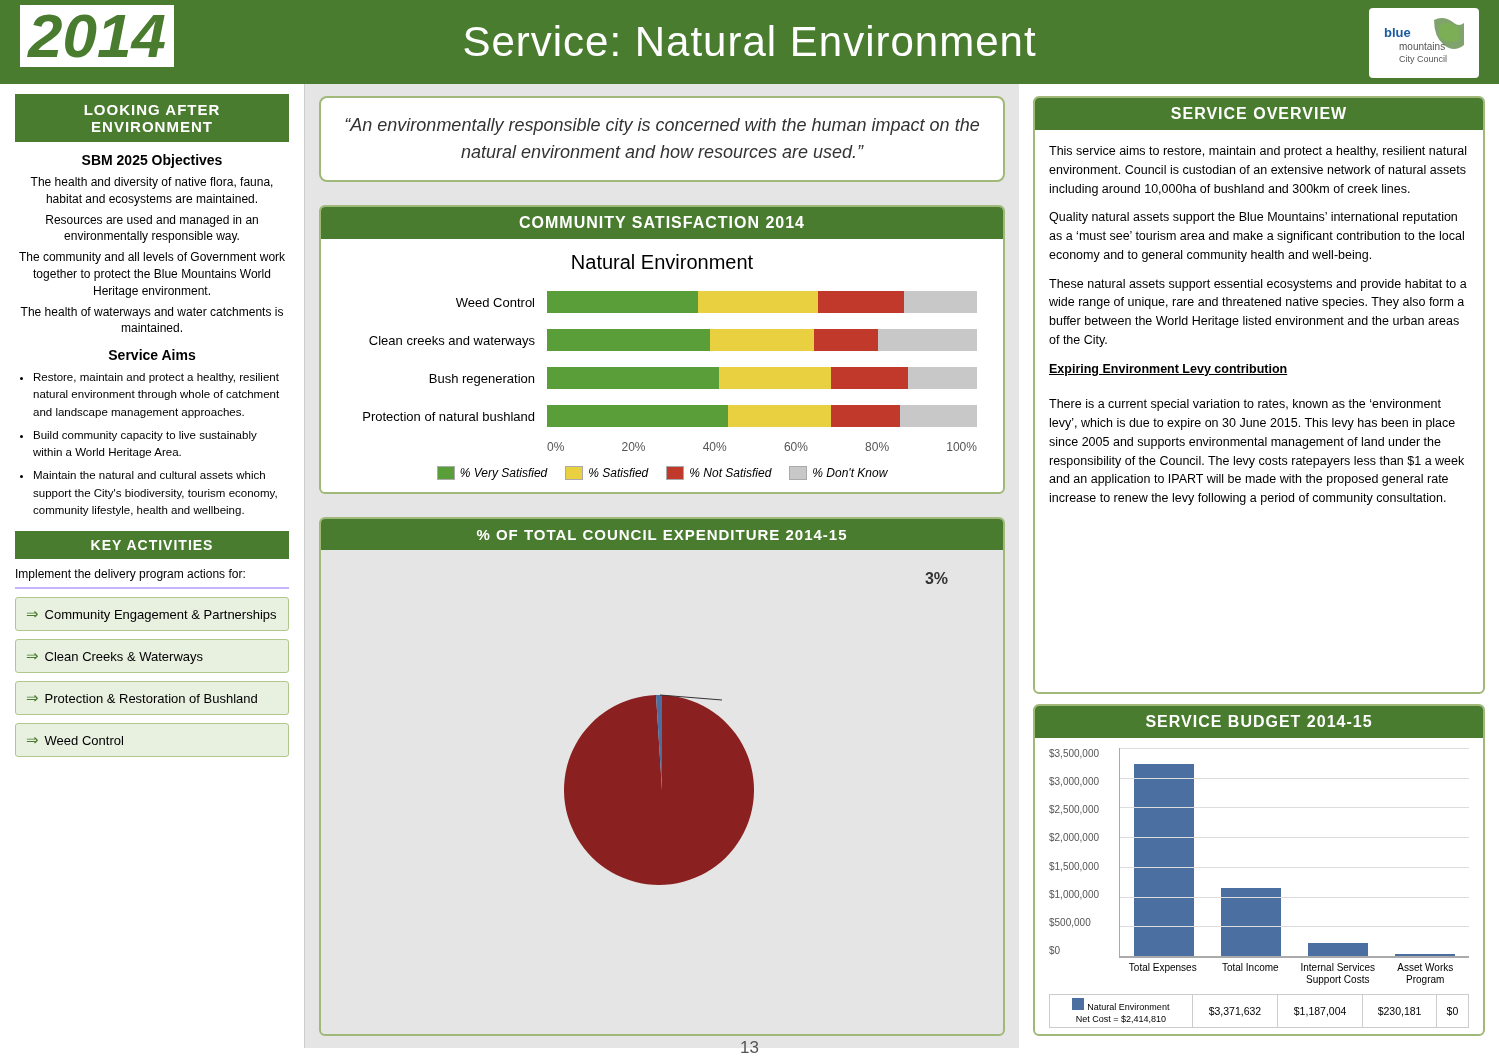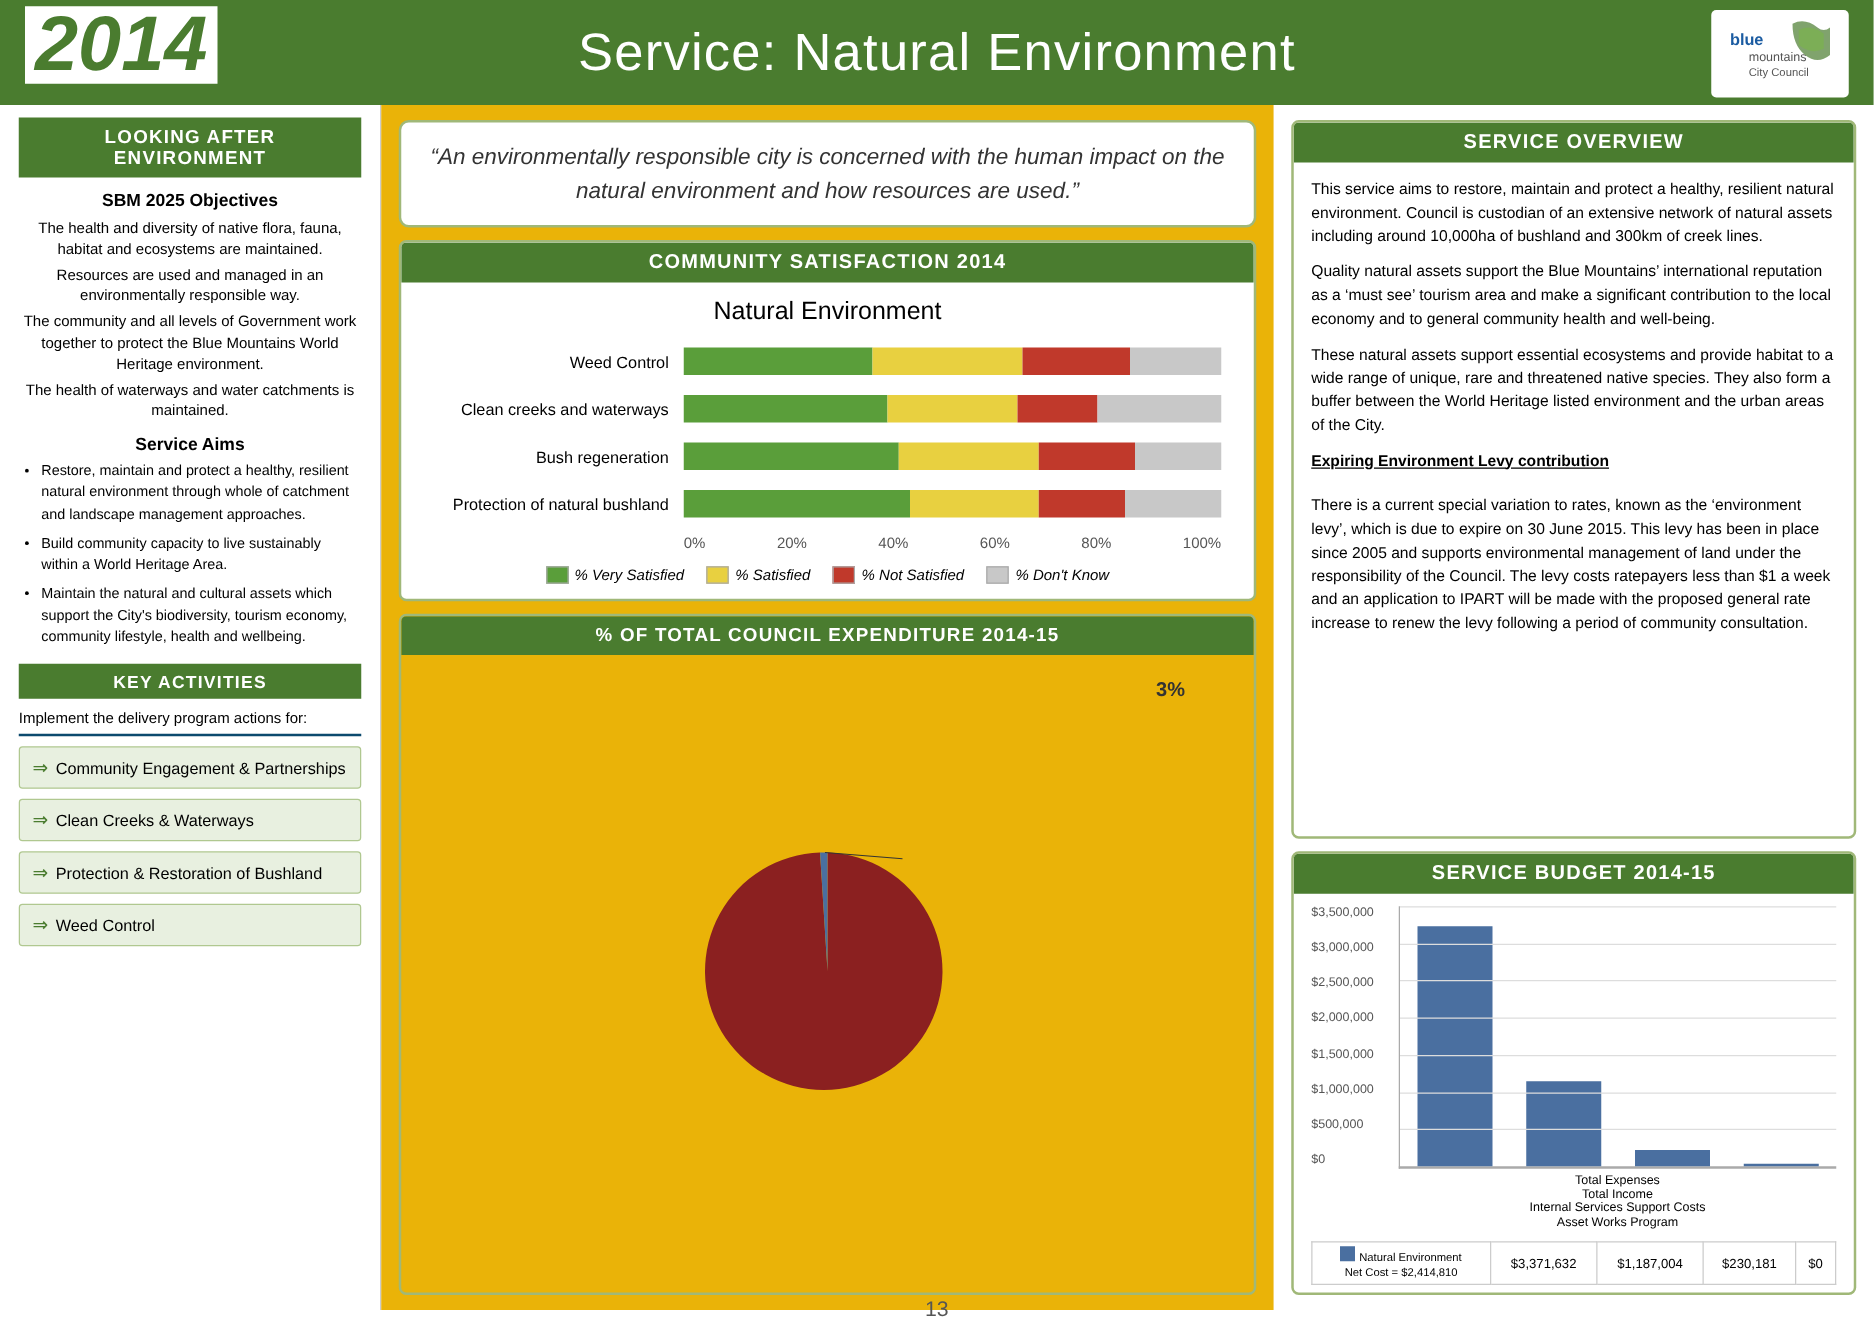--- a/index.html
+++ b/index.html
@@ -115,21 +115,21 @@
       font-weight: bold;
       text-align: center;
       padding: 6px 10px;
       margin-top: 12px;
       margin-bottom: 8px;
       text-transform: uppercase;
       letter-spacing: 1px;
     }
     .delivery-text {
       font-size: 12px;
-      border-bottom: 2px solid #0c4a6e;
+      border-bottom: 2px solid #c4b5fd;
       padding-bottom: 6px;
       margin-bottom: 8px;
     }
     .activity-item {
       background: #e8f0e0;
       border: 1px solid #b0c890;
       border-radius: 3px;
       padding: 7px 10px;
       margin-bottom: 8px;
       font-size: 13px;
@@ -139,24 +139,24 @@
     }
     .activity-arrow {
       color: #4a7c2f;
       font-size: 15px;
     }
 
     
     .center-panel {
       flex: 1;
       padding: 12px 14px;
-      background: #eab308;
+      background: #e5e5e5;
       display: flex;
       flex-direction: column;
-      gap: 10px;
+      gap: 23px;
     }
 
     .quote-box {
       border: 2px solid #a0b878;
       border-radius: 8px;
       padding: 14px 20px;
       font-size: 18px;
       color: #333;
       text-align: center;
       font-style: italic;
@@ -596,21 +596,21 @@
             <div style="display:flex;flex-direction:column;align-items:center;flex:1;">
               <div style="width:60px;height:13px;background:#4a6fa0;"></div>
             </div>
 
             <div style="display:flex;flex-direction:column;align-items:center;flex:1;">
               <div style="width:60px;height:2px;background:#4a6fa0;"></div>
             </div>
           </div>
         </div>
 
-        <div style="display:flex;padding-left:70px;margin-top:4px;flex-direction:column;">
+        <div style="display:flex;padding-left:70px;margin-top:4px;">
           <div style="flex:1;text-align:center;font-size:10px;">Total Expenses</div>
           <div style="flex:1;text-align:center;font-size:10px;">Total Income</div>
           <div style="flex:1;text-align:center;font-size:10px;line-height:1.2;">Internal Services Support Costs</div>
           <div style="flex:1;text-align:center;font-size:10px;line-height:1.2;">Asset Works Program</div>
         </div>
 
         <table class="budget-table" style="margin-top:8px;">
           <tbody>
               <tr>
             <td>

